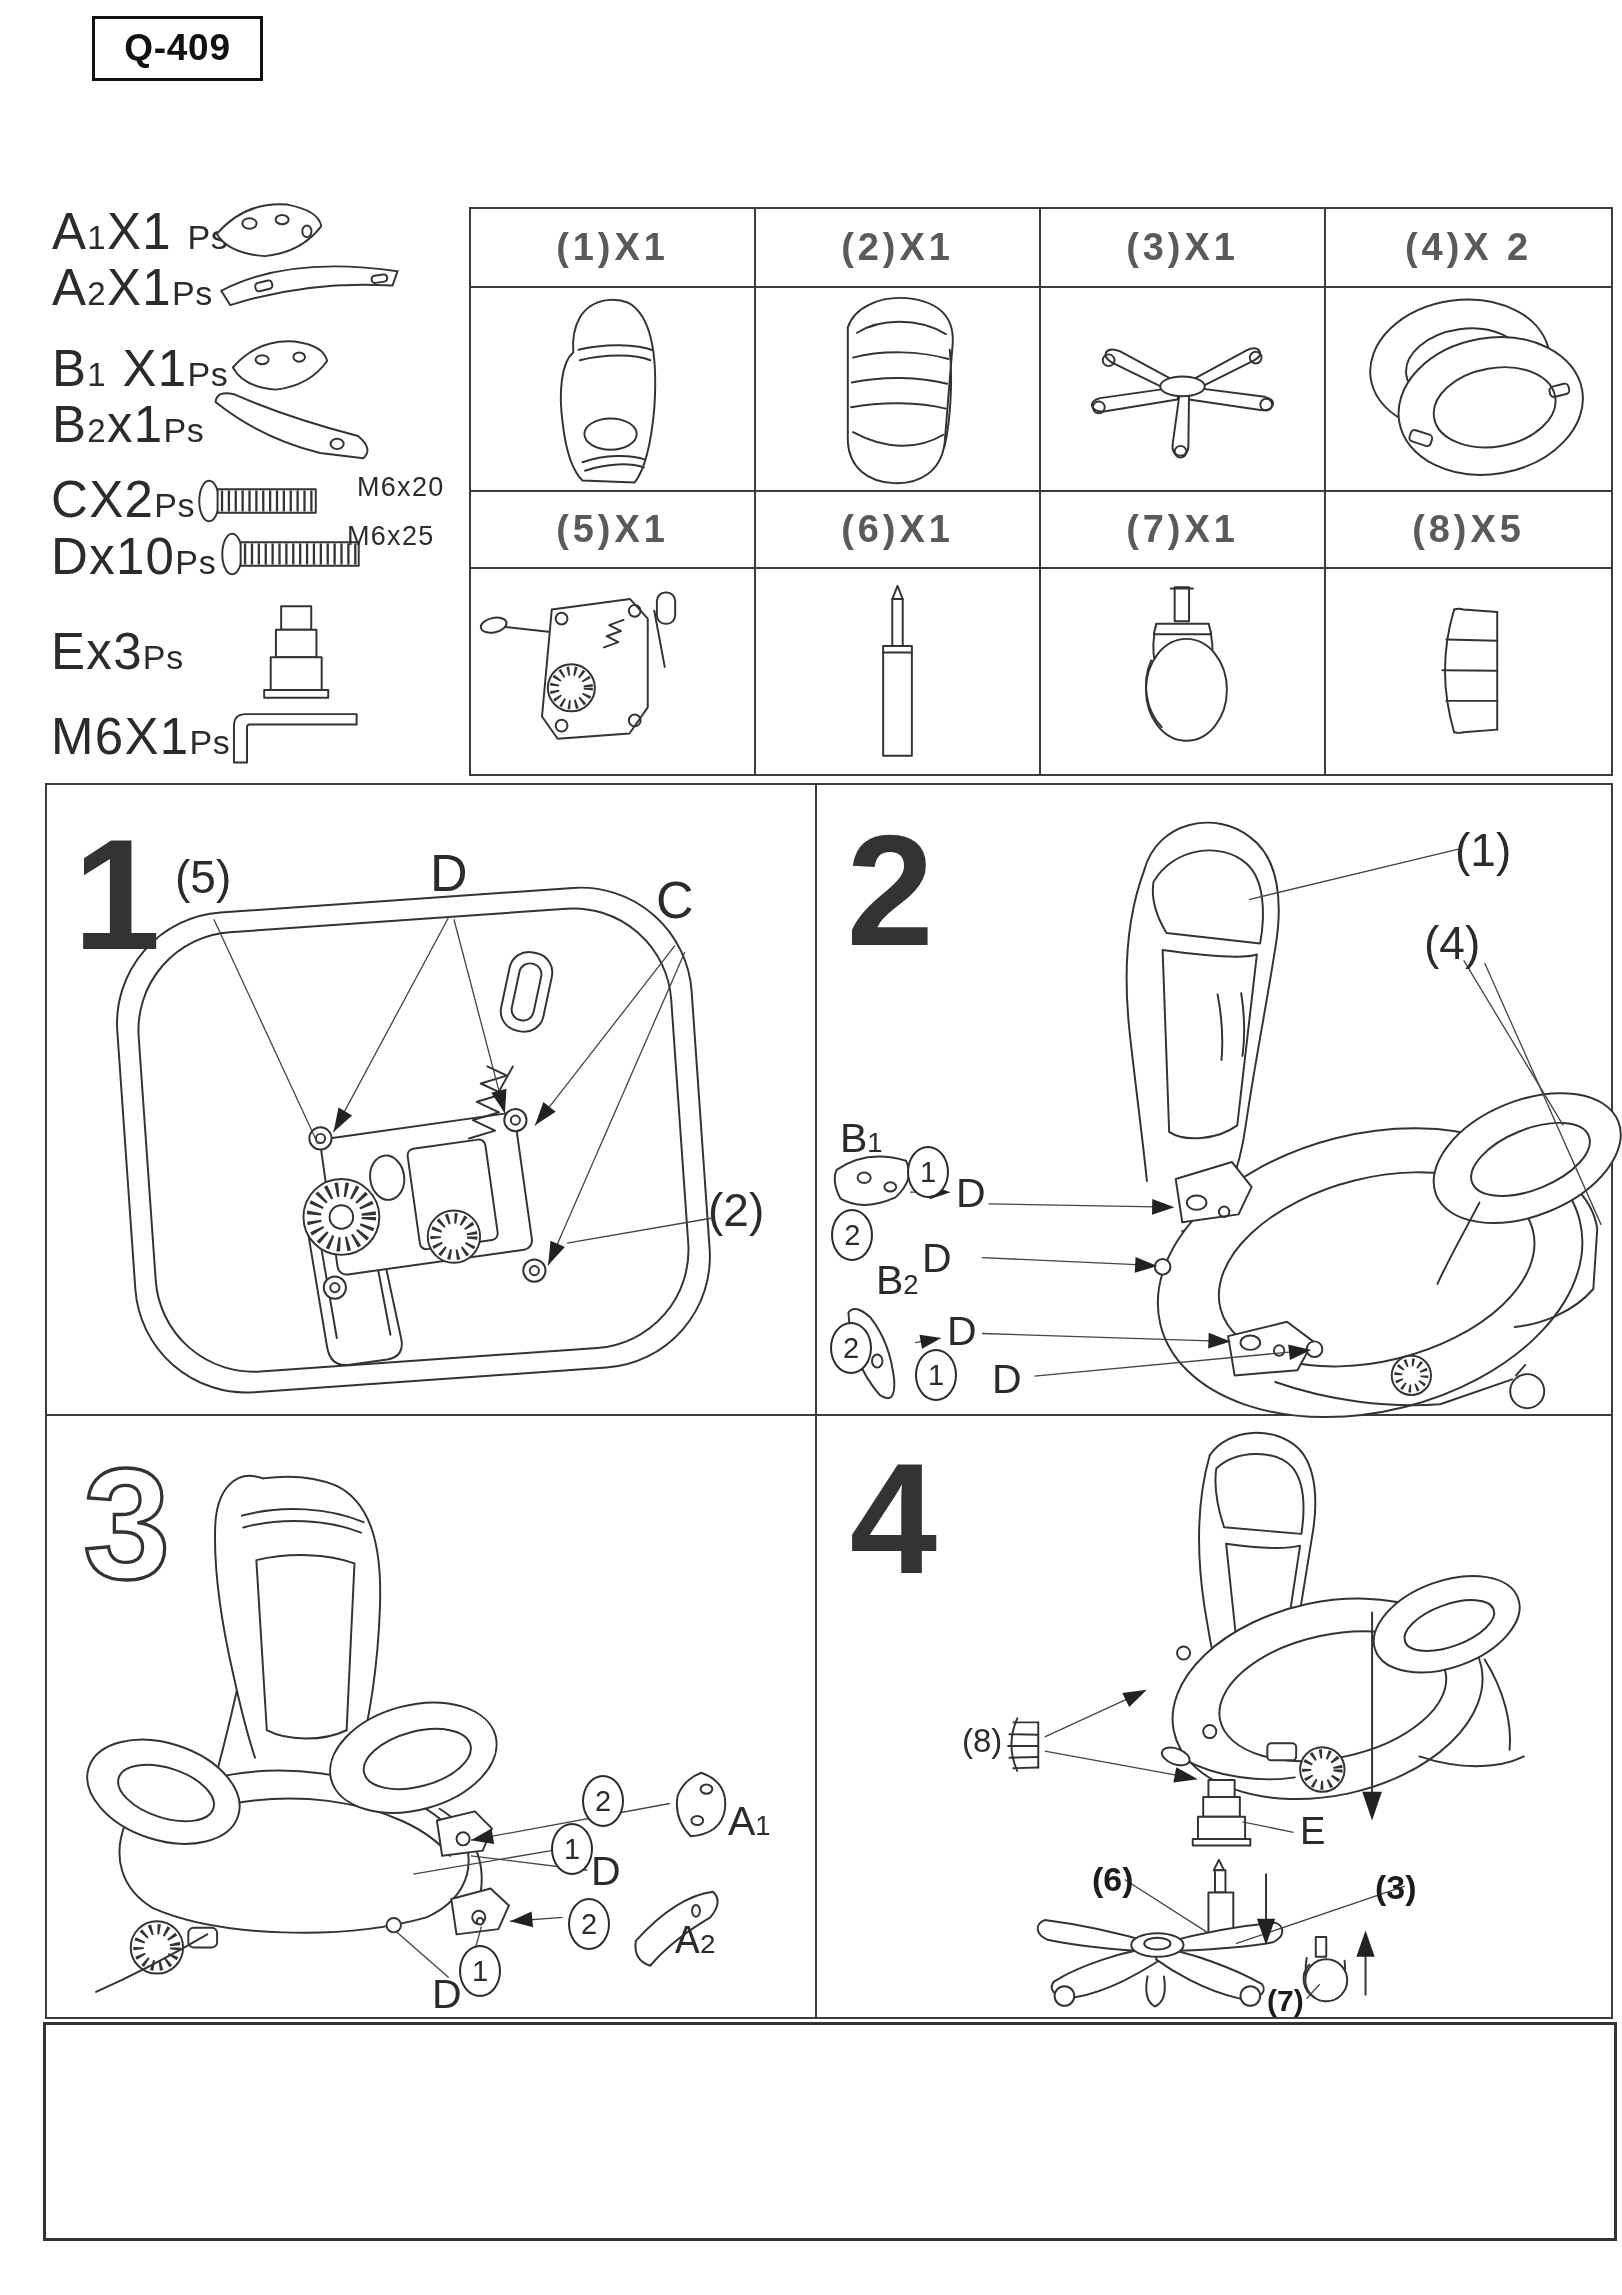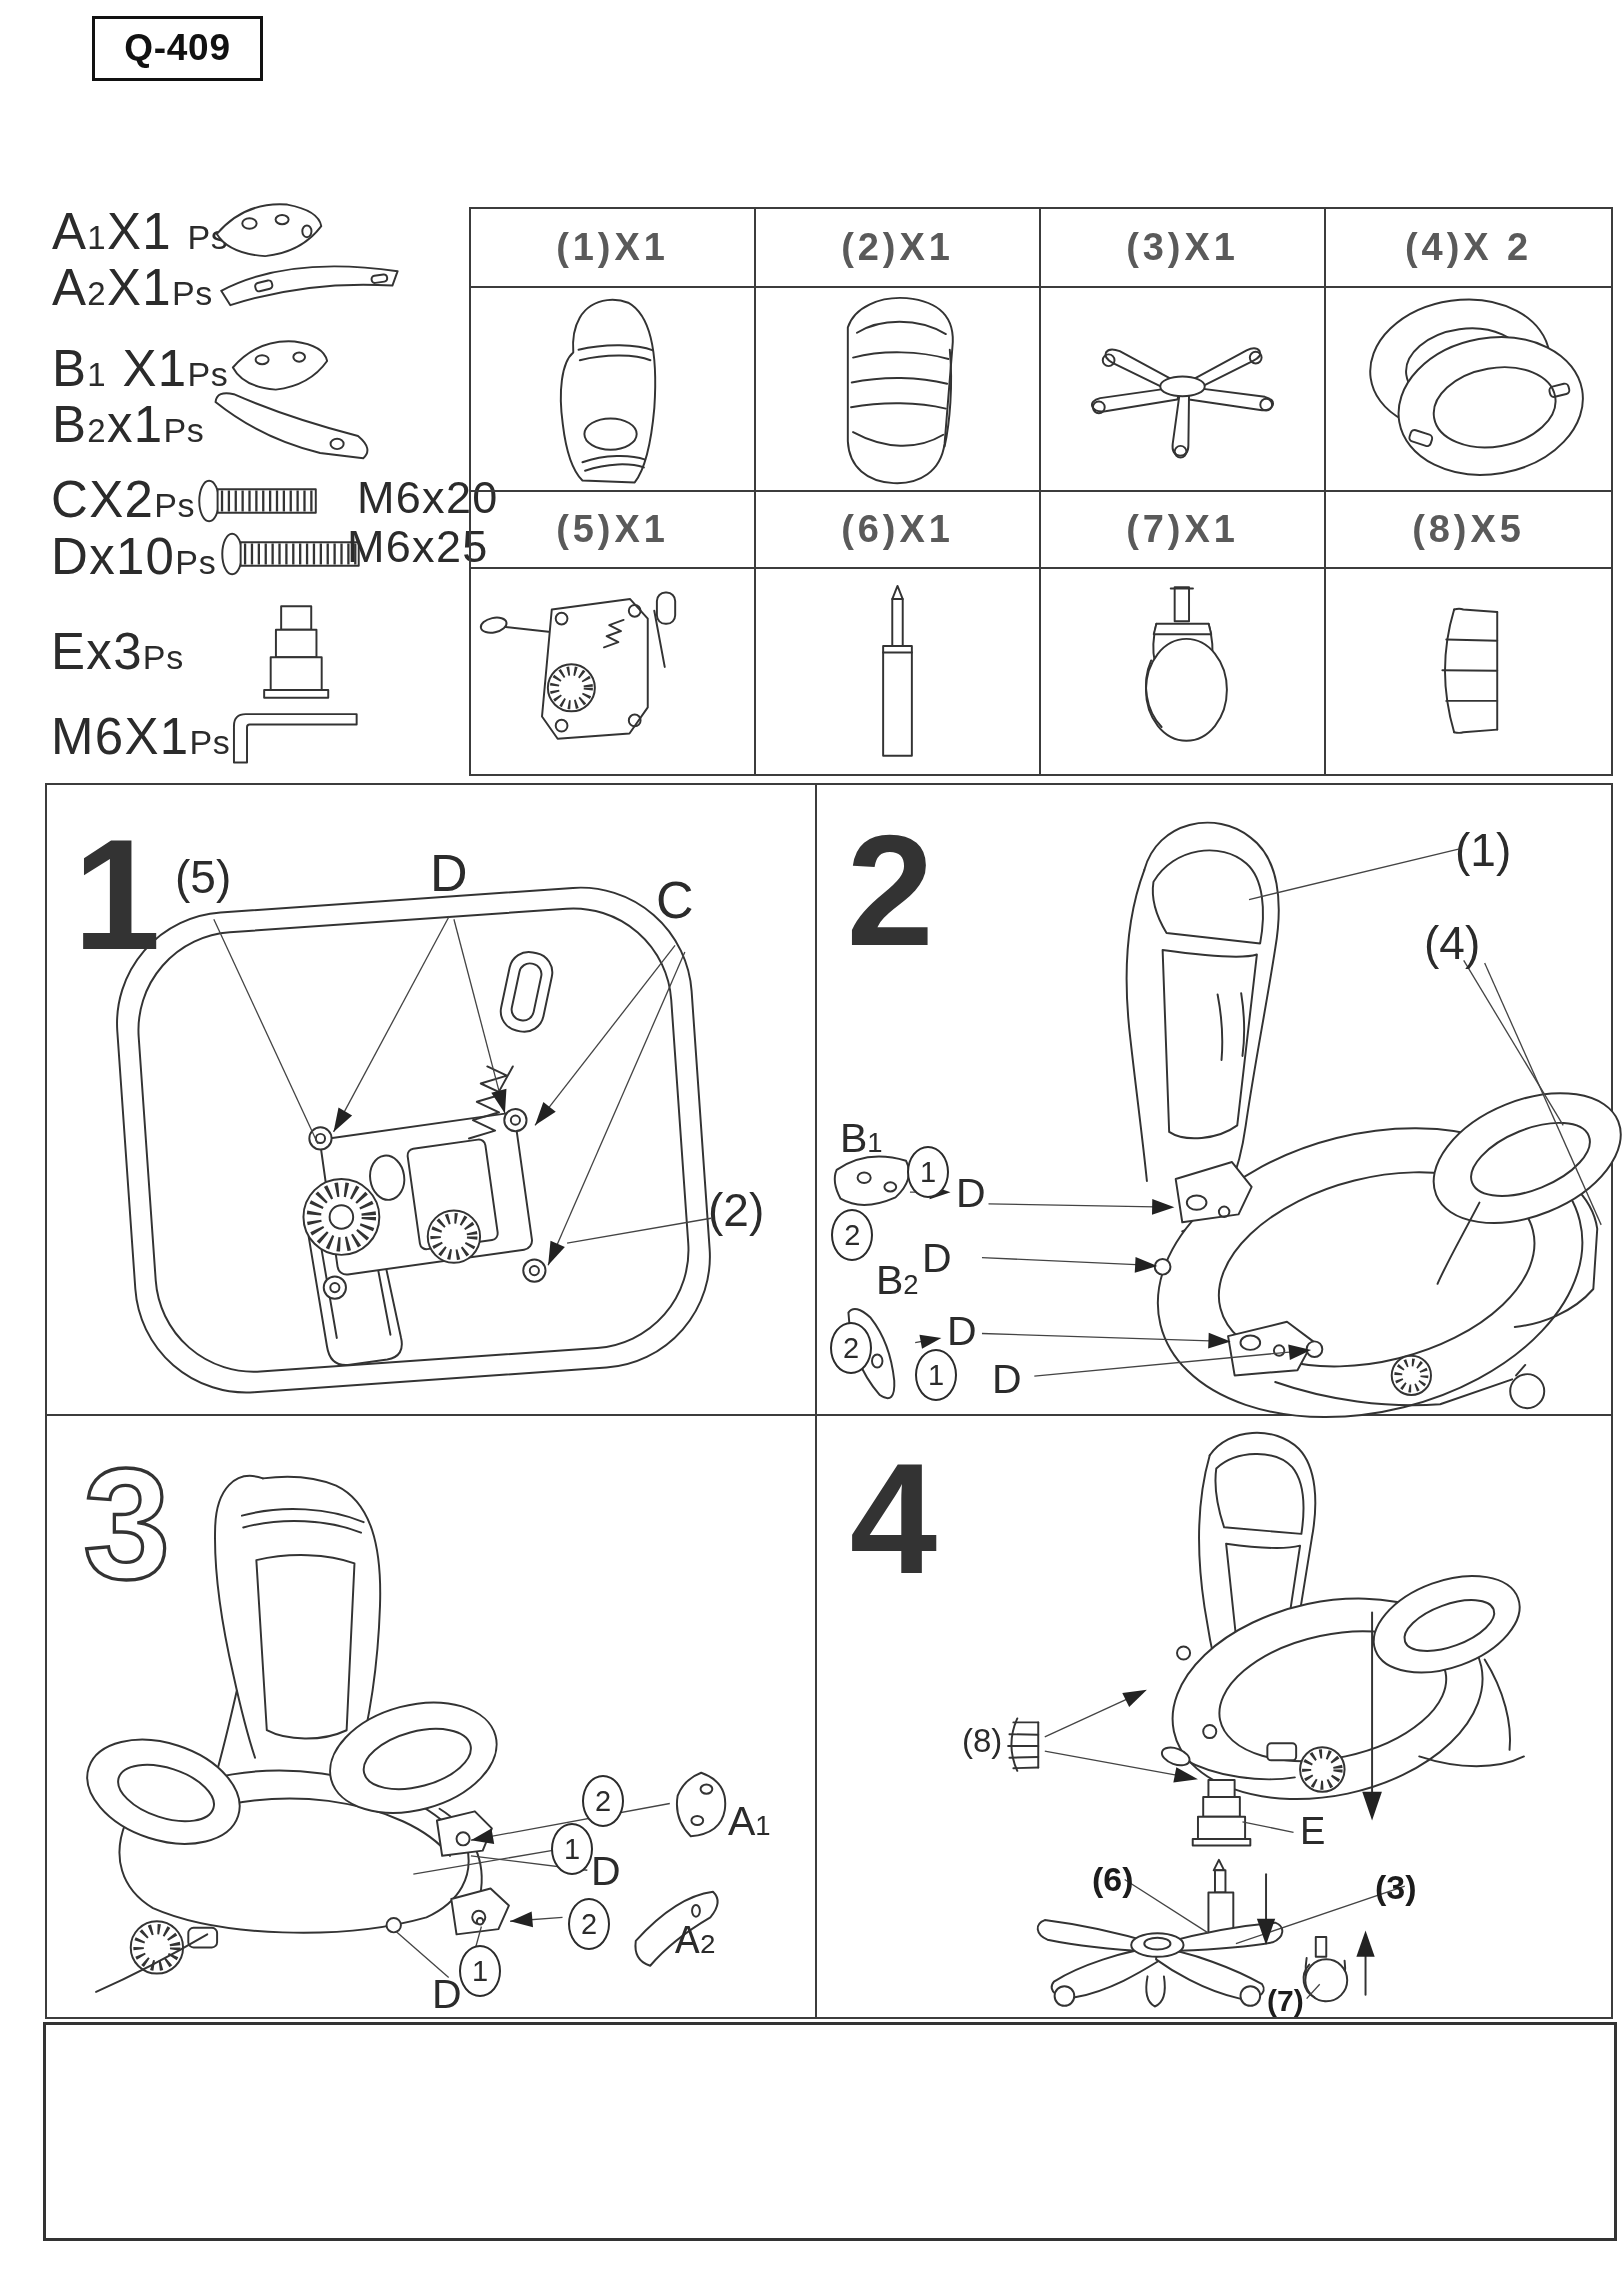--- a/index.html
+++ b/index.html
@@ -13,21 +13,21 @@
   .arrow{fill:#222;stroke:none;}
 
   
   .title-box{border:3.9px solid #111;display:flex;align-items:center;justify-content:center;
              font-size:37px;font-weight:bold;letter-spacing:0.7px;color:#111;}
 
   
   .plabel{font-size:51px;font-weight:400;color:#2b2b2b;letter-spacing:1.3px;white-space:nowrap;}
   .plabel .sub{font-size:33px;}
   .plabel .ps{font-size:34px;letter-spacing:0.7px;}
-  .spec{font-size:45px;color:#2b2b2b;letter-spacing:1.3px;}
+  .spec{font-size:27px;color:#2b2b2b;letter-spacing:1.3px;}
 
   
   .parts-table{border:2.6px solid #3c3c3c;display:grid;
                grid-template-columns:285px 285px 285px 285px;
                grid-template-rows:79px 204px 77px 205px;}
   .pt-cell{border-right:2px solid #3c3c3c;border-bottom:2px solid #3c3c3c;
            display:flex;align-items:center;justify-content:center;position:relative;}
   .pt-cell.last{border-right:none;}
   .pt-cell.bot{border-bottom:none;}
   .pt-label{font-size:38px;font-weight:700;color:#5a5a5a;letter-spacing:3.9px;}

